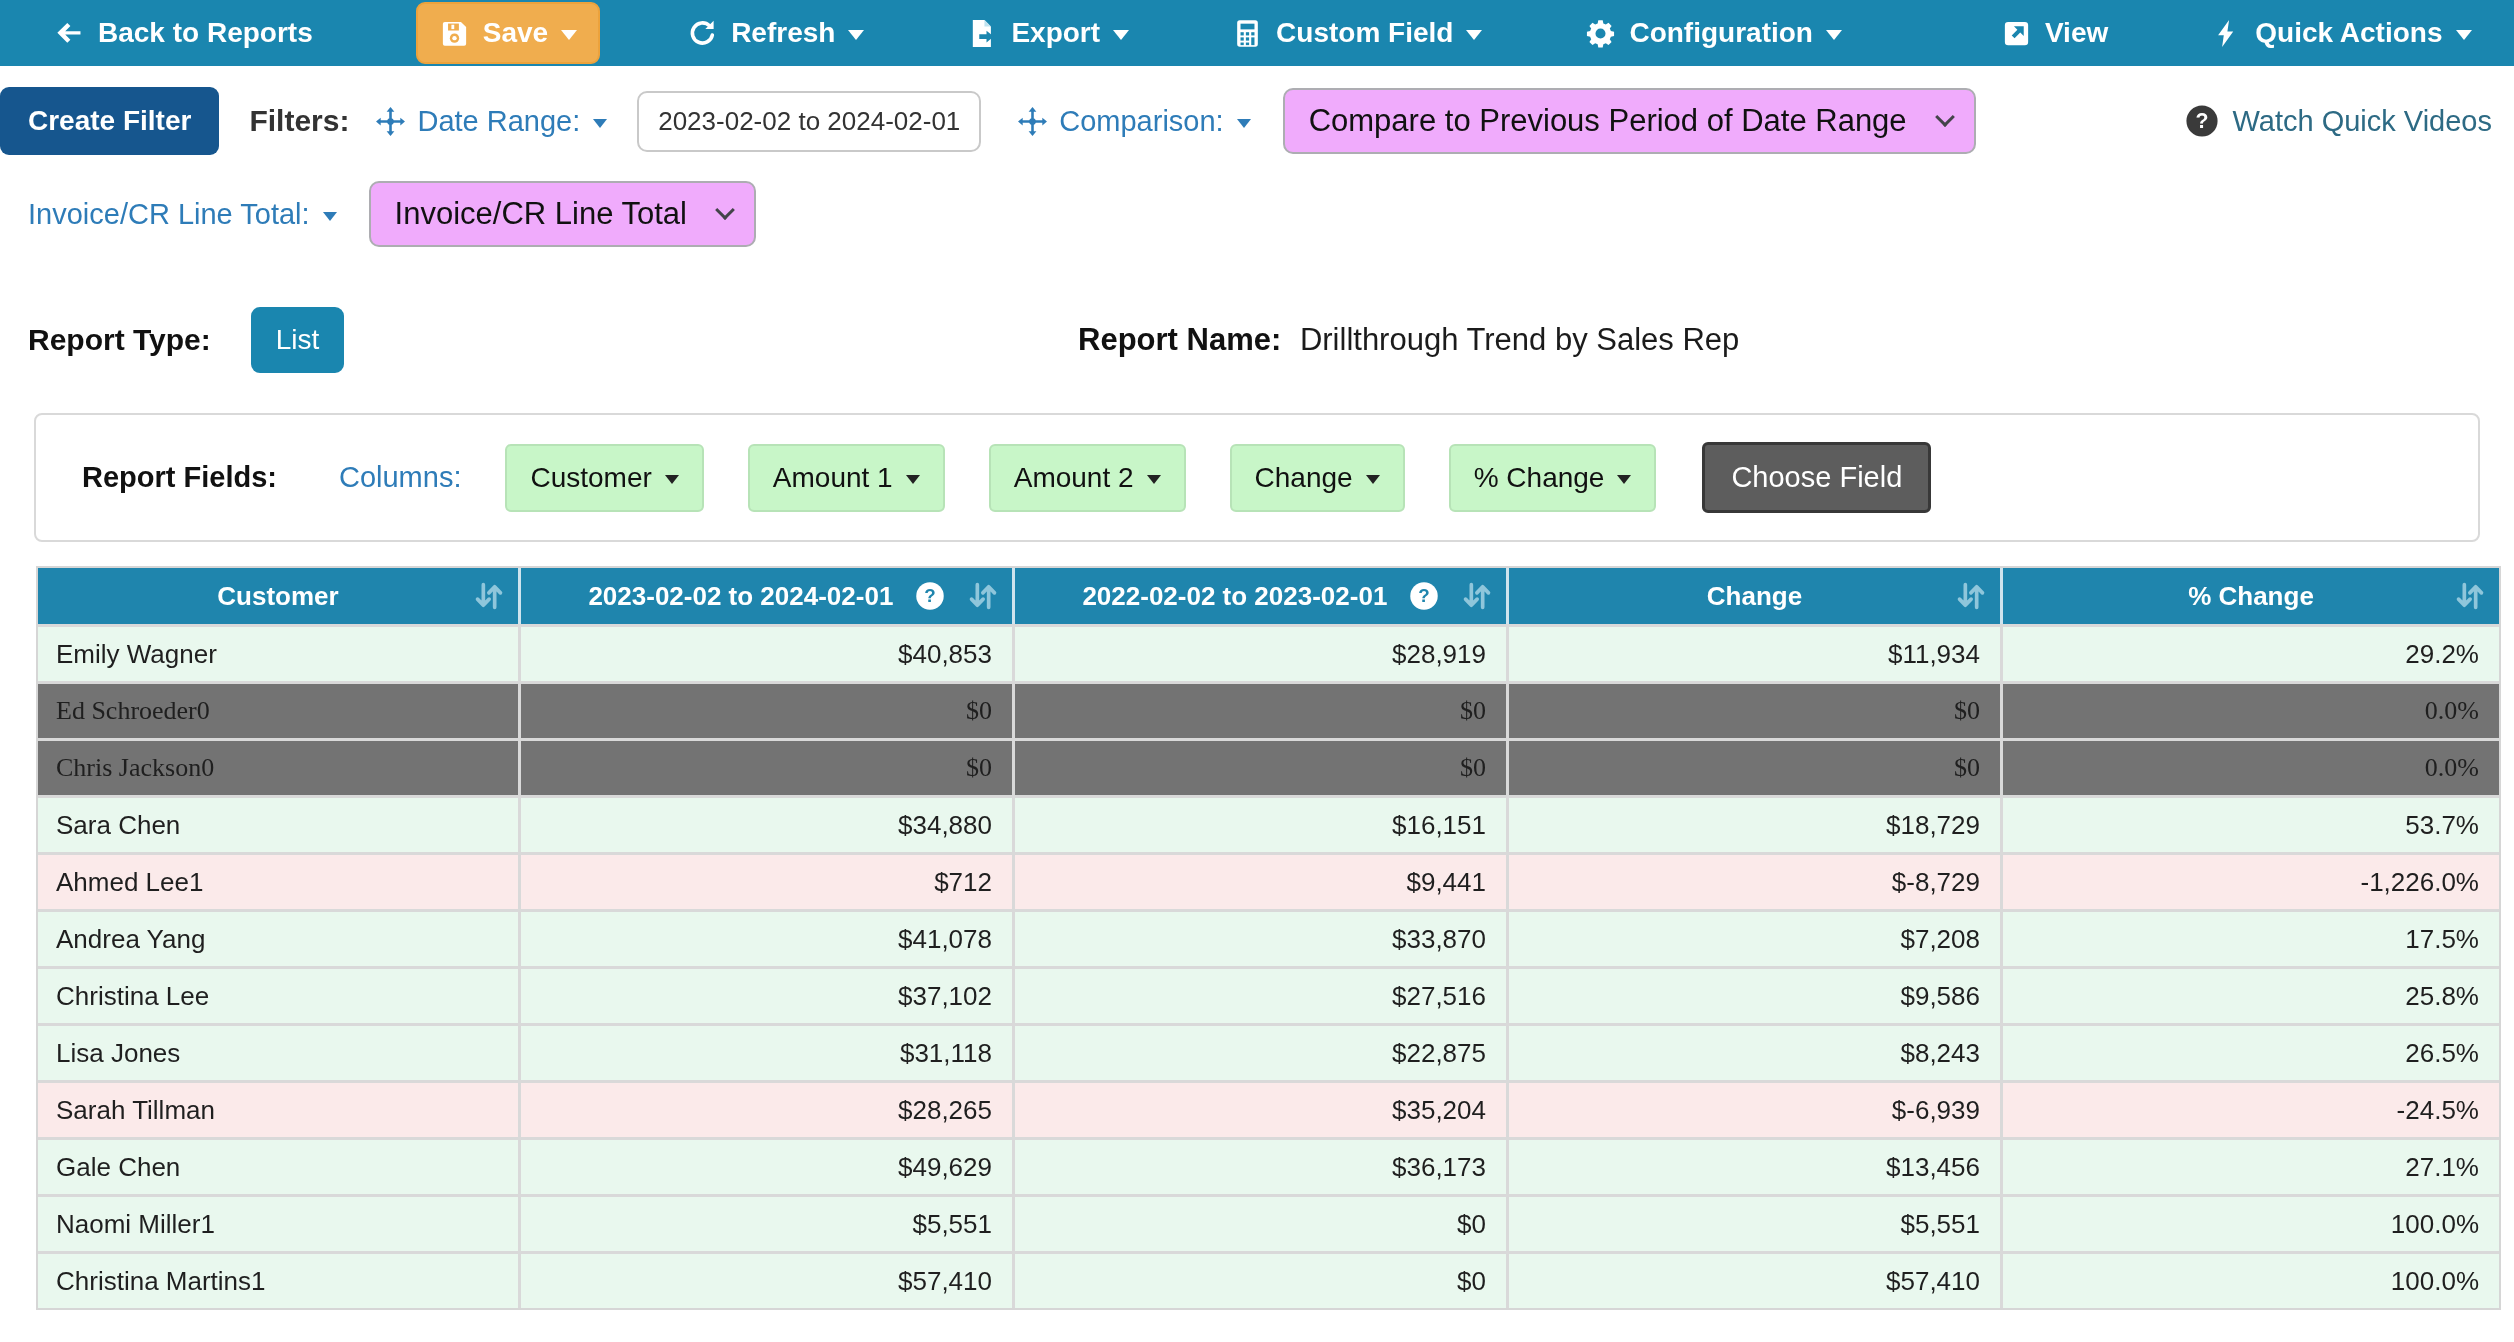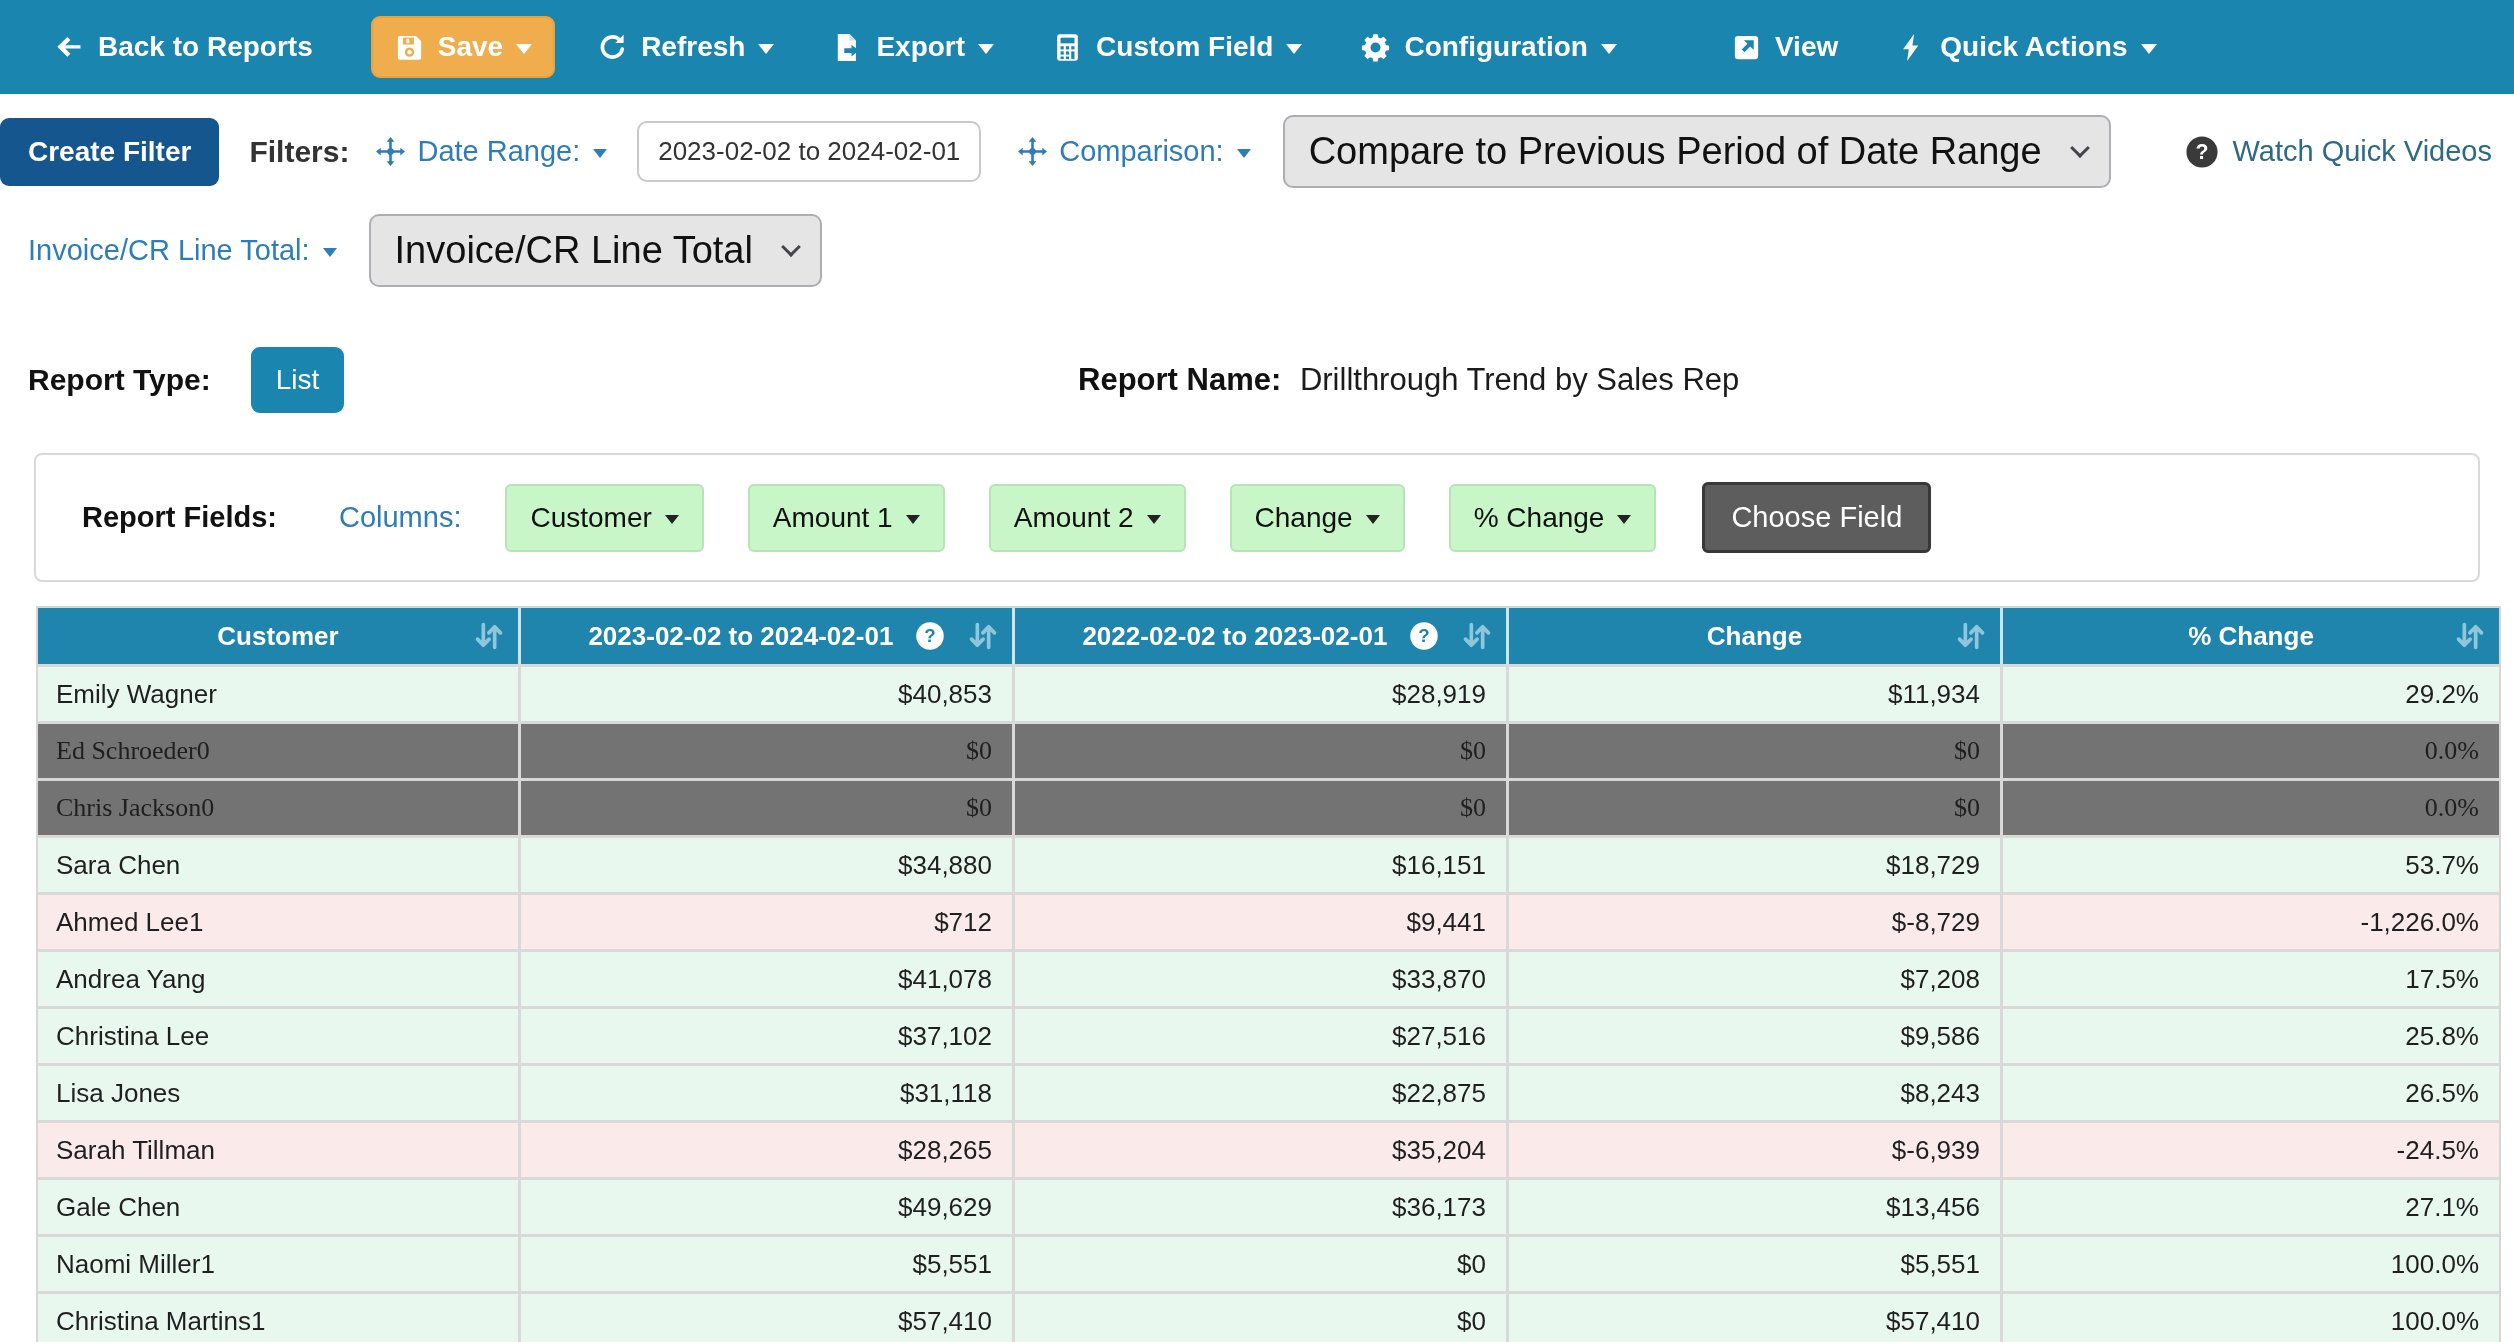--- a/index.html
+++ b/index.html
@@ -1,21 +1,21 @@
 <!DOCTYPE html>
 <html><head>
 <meta charset="utf-8">
 <style>
   * { box-sizing: border-box; margin: 0; padding: 0; }
   html, body { width: 2514px; height: 1342px; overflow: hidden; background: #fff;
     font-family: "Liberation Sans", "DejaVu Sans", sans-serif; color: #222; }
 
   
-  .navbar { height: 94px; background: #1a86af; display: flex; align-items: center;
-    padding-left: 54px; white-space: nowrap; }
+  .navbar { height: 66px; background: #1a86af; display: flex; align-items: center;
+    padding-left: 54px; white-space: nowrap; gap: 45px; }
   .nav-item { display: flex; align-items: center; color: #fff; font-size: 28px;
     font-weight: 600; cursor: pointer; margin-right: 58px; }
   .nav-item .nicon { display: inline-flex; margin-right: 13px; }
   .nav-item svg { width: 31px; height: 31px; }
   .nav-btn-save { background: #f0ad4e; border: 2px solid #eca23c; border-radius: 9px;
     padding: 13px 21px; margin-right: 42px; }
   .nav-view { margin-left: 56px; }
   .caret { display: inline-block; width: 0; height: 0; border-left: 8px solid transparent;
     border-right: 8px solid transparent; border-top: 10px solid currentColor;
     margin-left: 13px; position: relative; top: 2px; }
@@ -26,23 +26,23 @@
     border: none; border-radius: 9px; padding: 18px 28px; margin-right: 30px; cursor: pointer; }
   .filters-label { font-size: 30px; font-weight: bold; color: #333; margin-right: 26px; }
   .blue-link { display: inline-flex; align-items: center; color: #2e7cb8; font-size: 29px;
     cursor: pointer; }
   .blue-link .micon { display: inline-flex; margin-right: 11px; }
   .blue-link svg { width: 31px; height: 31px; }
   .blue-link .caret { border-top-width: 9px; border-left-width: 7px; border-right-width: 7px; }
   .date-input { width: 344px; height: 61px; border: 2px solid #c9c9c9; border-radius: 10px;
     font-size: 26px; color: #333; text-align: center; margin: 0 36px 0 30px;
     font-family: inherit; }
-  .fake-select { display: inline-flex; align-items: center; background: #e5e5e5;
+  .fake-select { display: inline-flex; align-items: center; background: #f0abfc;
     border: 2px solid #adadb2; border-radius: 10px; padding: 13px 22px 13px 24px;
-    font-size: 38px; color: #111; cursor: pointer; margin-left: 32px; gap: 7px; }
+    font-size: 31px; color: #111; cursor: pointer; margin-left: 32px; gap: 7px; }
   .chev { width: 14px; height: 14px; border-right: 3px solid #44444a;
     border-bottom: 3px solid #44444a; transform: rotate(45deg); margin-left: 24px;
     position: relative; top: -4px; }
   .videos-group { margin-left: auto; display: flex; align-items: center; }
   .videos-group .qicon { display: inline-flex; margin-right: 14px; }
   .videos-group svg { width: 34px; height: 34px; }
   .videos-link { color: #2d6a84; font-size: 29px; cursor: pointer; }
 
   
   .second-row { display: flex; align-items: center; margin-top: 26px; padding-left: 28px; }

